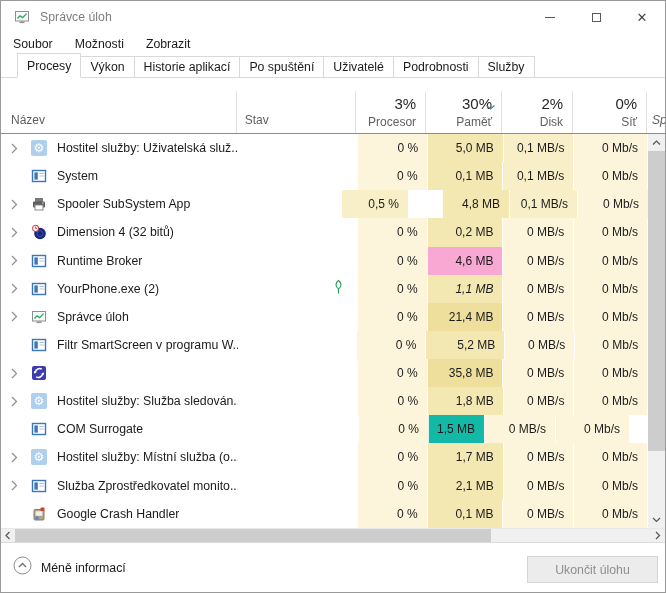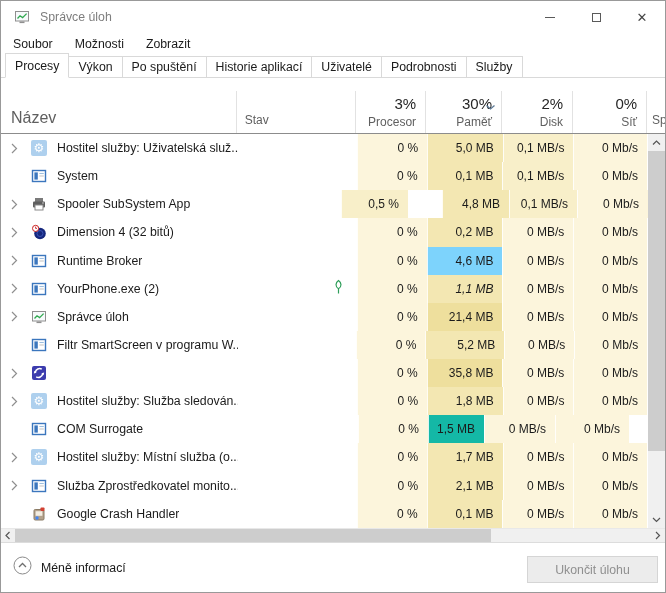--- a/index.html
+++ b/index.html
@@ -15,34 +15,34 @@
   .win-btn{width:46px;height:32px;display:flex;align-items:center;justify-content:center;color:#4a4a4a;}
   .glyph-min{width:10px;height:1px;background:#5a5a5a;display:block;}
   .glyph-max{width:9px;height:9px;border:1px solid #5a5a5a;display:block;}
   .glyph-close{font-size:13px;color:#464646;line-height:1;}
 
   
   .menubar{height:21px;display:flex;align-items:center;padding-left:1px;}
   .menu-item{font-size:12.3px;color:#1b1b1b;padding:0 11px;height:21px;display:flex;align-items:center;}
 
   
-  .tabstrip{height:24px;display:flex;align-items:flex-end;border-bottom:1px solid #d9d9d9;padding-left:4px;}
+  .tabstrip{height:24px;display:flex;align-items:flex-end;border-bottom:1px solid #d9d9d9;padding-left:16px;}
   .tab{height:21px;border:1px solid #d9d9d9;border-bottom:none;background:#fff;font-size:12.3px;color:#1b1b1b;
        display:flex;align-items:center;padding:0 9px;margin-right:-1px;white-space:nowrap;}
   .tab.active{height:25px;margin-bottom:-1px;border-bottom:1px solid #fff;position:relative;z-index:2;}
   .tab-gap{height:13px;}
 
   
   .colheaders{height:43px;border-bottom:1px solid #8c8c8c;display:flex;position:relative;overflow:hidden;}
-  .hdr-name{width:237px;display:flex;align-items:flex-end;padding:0 0 6px 10px;font-size:16px;color:#5f5f5f;border-right:1px solid #e2e2e2;}
+  .hdr-name{width:237px;display:flex;align-items:flex-end;padding:0 0 6px 10px;font-size:12px;color:#5f5f5f;border-right:1px solid #e2e2e2;}
   .hdr-status{width:120px;display:flex;align-items:flex-end;padding:0 0 6px 8px;font-size:12px;color:#5f5f5f;border-right:1px solid #e2e2e2;}
   .heat-hdr{display:flex;flex-direction:column;align-items:flex-end;padding:3px 9px 0 0;border-right:1px solid #e2e2e2;}
   .heat-hdr .pct{font-size:15px;color:#262626;line-height:19px;}
   .heat-hdr .lbl{font-size:12px;color:#5f5f5f;line-height:16px;margin-top:1px;}
-  .w-cpu{width:70px;} .w-mem{width:76px;} .w-disk{width:71px;} .w-net{width:74px;} .w-sp{width:18px;}
+  .w-cpu{width:70px;} .w-mem{width:76px;} .w-disk{width:71px;} .w-net{width:74px;} .w-sp{width:18px;font-style:italic;}
   .hdr-partial{display:flex;align-items:flex-end;padding:0 0 6px 5px;font-size:12px;color:#5f5f5f;overflow:hidden;}
   .sort-chevron{position:absolute;left:484px;top:6px;}
 
   
   .tbody{height:394px;position:relative;overflow:hidden;}
   .row{height:28.14px;display:flex;align-items:center;}
   .cell-name{width:237px;display:flex;align-items:center;height:100%;}
   .expand-slot{width:22px;padding-left:10px;flex:none;display:flex;align-items:center;}
   .icon-slot{width:16px;height:16px;margin-left:8px;flex:none;display:flex;align-items:center;justify-content:center;}
   .row-label{margin-left:10px;font-size:12.3px;color:#1b1b1b;white-space:nowrap;overflow:hidden;}
@@ -99,22 +99,22 @@
 
   <div class="menubar" id="menubar">
       <div class="menu-item">Soubor</div>
       <div class="menu-item">Možnosti</div>
       <div class="menu-item">Zobrazit</div>
     </div>
 
   <div class="tabstrip" id="tabstrip">
       <div class="tab active">Procesy</div>
       <div class="tab">Výkon</div>
+      <div class="tab">Historie aplikací</div>
       <div class="tab">Po spuštění</div>
-      <div class="tab">Historie aplikací</div>
       <div class="tab">Uživatelé</div>
       <div class="tab">Podrobnosti</div>
       <div class="tab">Služby</div>
     </div>
   <div class="tab-gap"></div>
 
   <div class="colheaders">
     <div class="hdr-name">Název</div>
     <div class="hdr-status">Stav</div>
     <div id="heat-headers" style="display:flex;">
@@ -244,21 +244,21 @@
               <rect x="1.5" y="2.5" width="13" height="11" fill="#fff" stroke="#3b76bd" stroke-width="1.4"></rect>
               <rect x="3.4" y="4.4" width="3.4" height="7.2" fill="#3b76bd"></rect>
               <line x1="8.4" y1="5.5" x2="12.8" y2="5.5" stroke="#9dbede" stroke-width="1.1"></line>
               <line x1="8.4" y1="8" x2="12.8" y2="8" stroke="#c6c6c6" stroke-width="1.1"></line>
             </svg>
           </span>
           <span class="row-label">Runtime Broker</span>
         </div>
         <div class="cell-status"></div>
         <div class="heat-cell" style="width: 70px; background: rgb(252, 245, 220);">0 %</div>
-        <div class="heat-cell" style="width: 76px; background: #7dd3fc;">4,6 MB</div>
+        <div class="heat-cell" style="width: 76px; background: #f9a8d4;">4,6 MB</div>
         <div class="heat-cell" style="width: 71px; background: rgb(252, 245, 220);">0 MB/s</div>
         <div class="heat-cell" style="width: 74px; background: rgb(252, 245, 220);">0 Mb/s</div>
         <div class="spacer-cell"></div>
       </div>
       <div class="row">
         <div class="cell-name">
           <span class="expand-slot">
             <svg width="7" height="11" viewBox="0 0 7 11">
               <polyline points="1,1 5.5,5.5 1,10" fill="none" stroke="#8f8f8f" stroke-width="1.2"></polyline>
             </svg>

